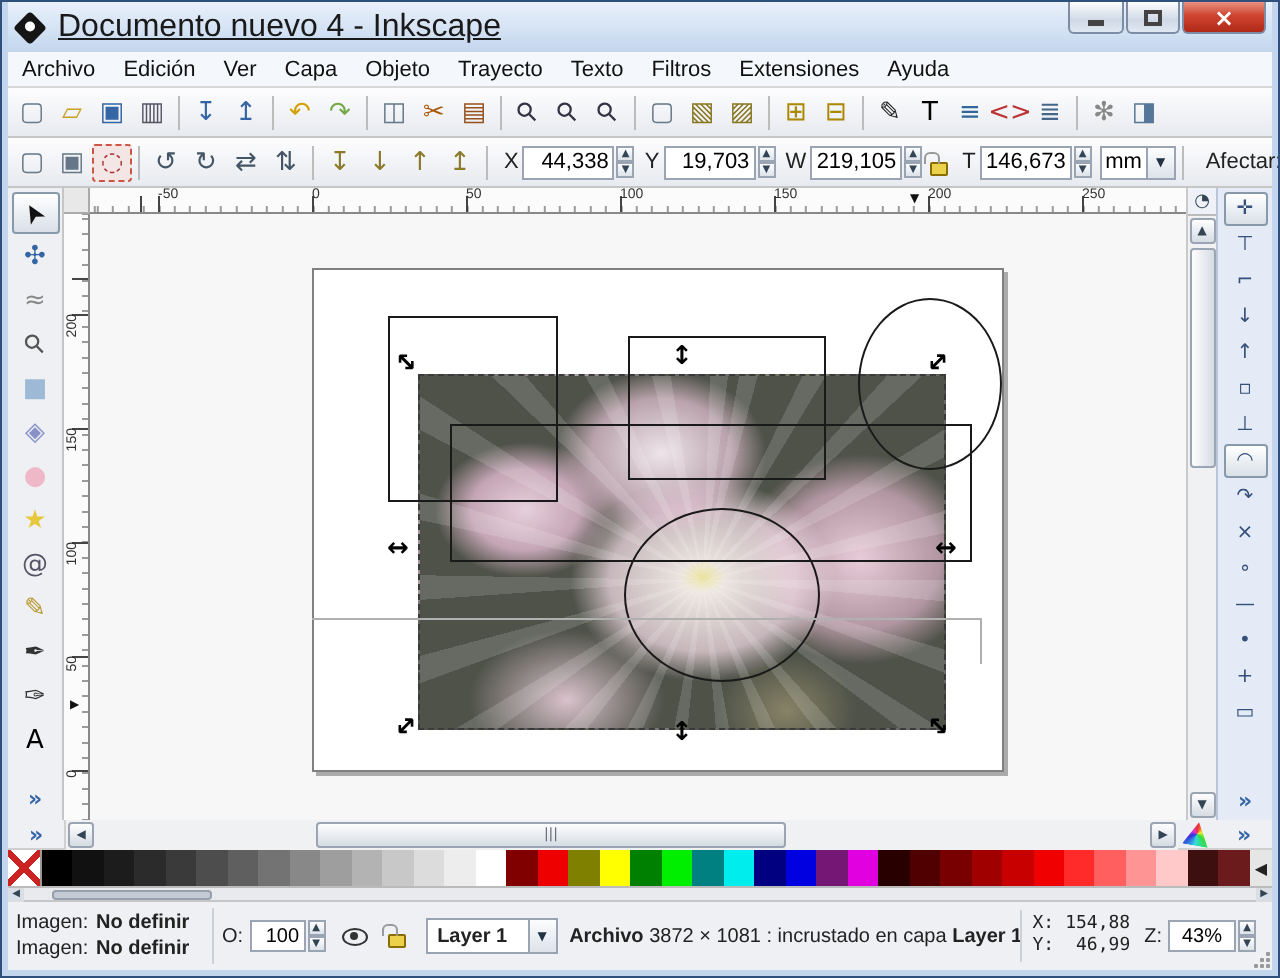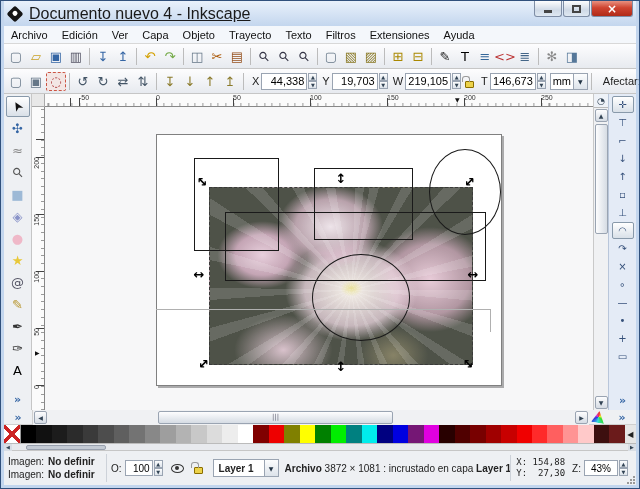--- a/index.html
+++ b/index.html
@@ -479,21 +479,21 @@
     <span class="lock-st"></span>
     <span class="layerbox">
       <span class="layer-val">Layer 1</span>
       <span class="layer-drop">▼</span>
     </span>
     <span class="status-msg"><b>Archivo</b><span> 3872 × 1081 : incrustado en capa </span><b>Layer 1</b><span>. Pulse en la se</span></span>
     <span class="xy">
       <span>X:</span>
         <span>154,88</span>
       <span>Y:</span>
-        <span>27,30</span>
+        <span>46,99</span>
     </span>
     <span class="zb">
       <span style="margin:0 3px">Z:</span>
       <input class="z-input" readonly="" value="43%" style="">
       <span class="spin">
           <span>▲</span>
           <span>▼</span>
         </span>
     </span>
     <span class="grip"></span>

